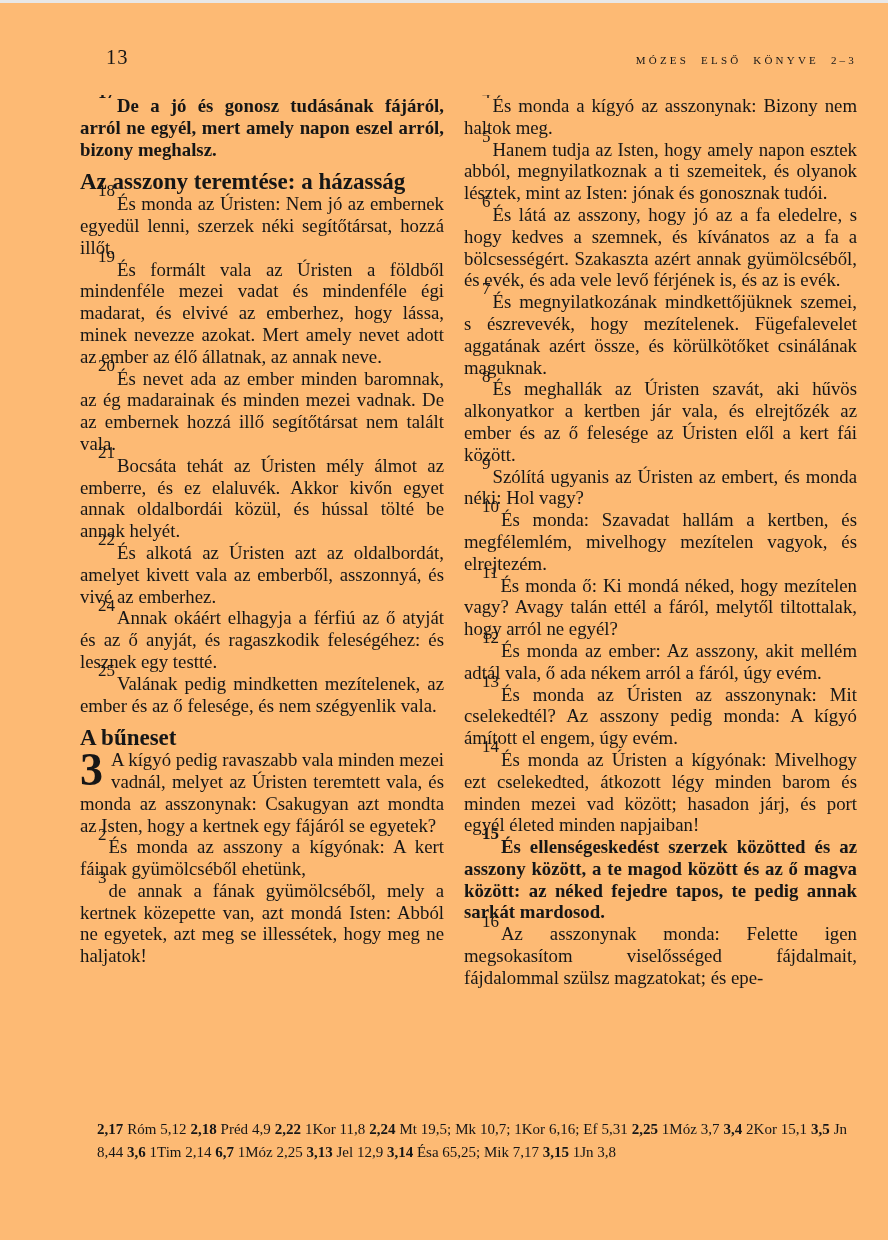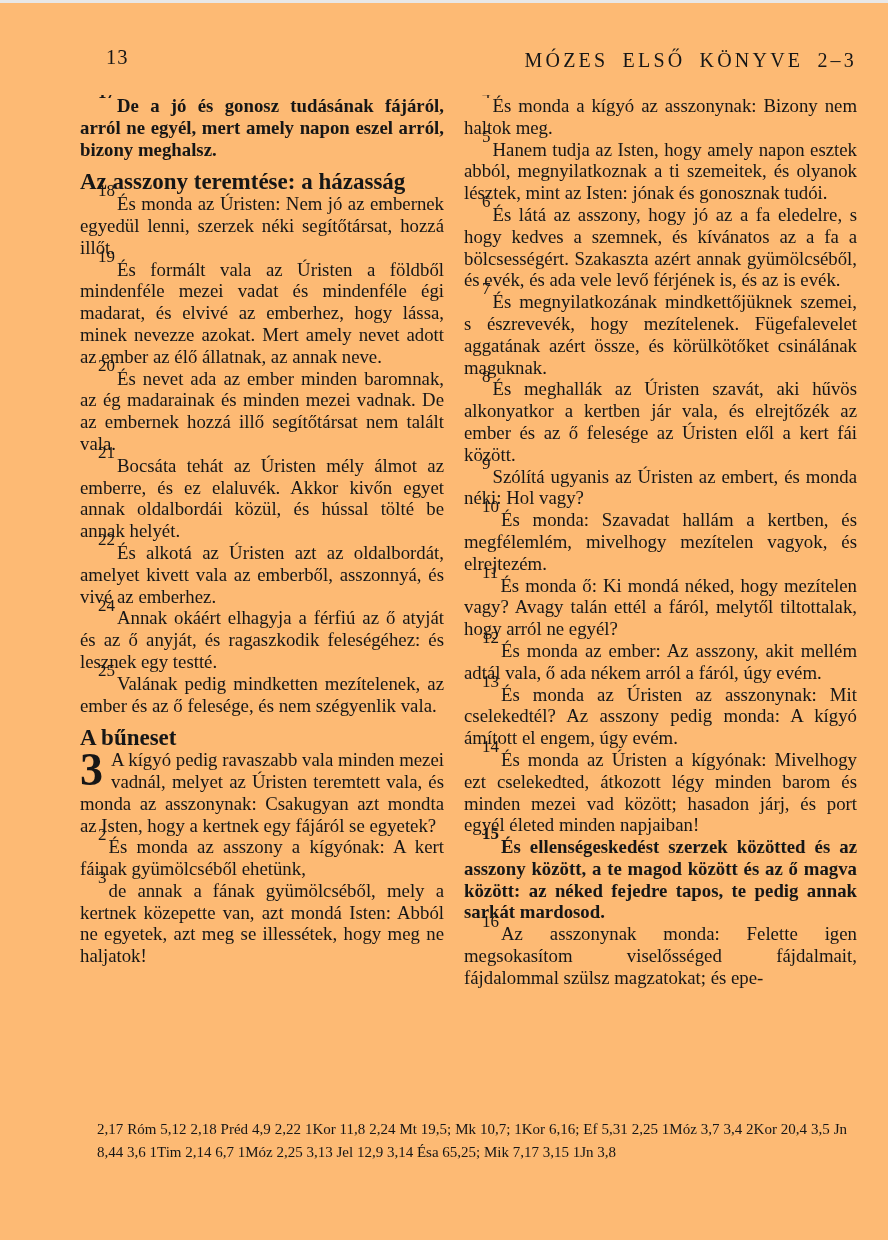--- a/index.html
+++ b/index.html
@@ -17,21 +17,21 @@
   
   .running-header{
     position:absolute;top:44px;left:80px;right:31px;height:26px;
   }
   .page-num{
     position:absolute;left:26px;top:0;
     font-size:20.5px;letter-spacing:1px;
   }
   .head-title{
     position:absolute;right:0;top:3px;
-    font-size:20px;letter-spacing:3.2px;word-spacing:6px;
+    font-size:11px;letter-spacing:3.2px;word-spacing:6px;
   }
   
   .columns{
     position:absolute;top:92px;left:80px;right:31px;height:1018px;
     display:flex;overflow:hidden;
     hyphens:auto;-webkit-hyphens:auto;
   }
   .col-left{width:364px;flex:0 0 364px;margin-right:20px;}
   .col-right{flex:1 1 auto;font-family:Liberation Serif, serif;}
   .verse{margin:0;text-indent:18px;text-align:justify;}
@@ -52,21 +52,21 @@
     float:left;
     font-size:46px;line-height:37px;font-weight:700;
     margin:2px 8px 0 0;
   }
   
   .footnotes{
     position:absolute;left:97px;top:1115px;width:750px;
     font-size:15px;line-height:22.5px;
     text-align:justify;
   }
-  .fref b{font-weight:400;}
+  .fref b{font-weight:700;}
 </style>
 </head>
 <body>
 
 <div class="page">
 
   <div class="running-header">
     <span class="page-num">13</span>
     <span class="head-title">MÓZES ELSŐ KÖNYVE 2–3</span>
   </div>
@@ -132,21 +132,21 @@
     </div>
 
   </div>
 
   <div class="footnotes">
     <span class="fref"><b>2,17</b> <span>Róm 5,12</span></span>
     <span class="fref"><b>2,18</b> <span>Préd 4,9</span></span>
     <span class="fref"><b>2,22</b> <span>1Kor 11,8</span></span>
     <span class="fref"><b>2,24</b> <span>Mt 19,5; Mk 10,7; 1Kor 6,16; Ef 5,31</span></span>
     <span class="fref"><b>2,25</b> <span>1Móz 3,7</span></span>
-    <span class="fref"><b>3,4</b> <span>2Kor 20,4</span></span>
+    <span class="fref"><b>3,4</b> <span>2Kor 15,1</span></span>
     <span class="fref"><b>3,5</b> <span>Jn 8,44</span></span>
     <span class="fref"><b>3,6</b> <span>1Tim 2,14</span></span>
     <span class="fref"><b>6,7</b> <span>1Móz 2,25</span></span>
     <span class="fref"><b>3,13</b> <span>Jel 12,9</span></span>
     <span class="fref"><b>3,14</b> <span>Ésa 65,25; Mik 7,17</span></span>
     <span class="fref"><b>3,15</b> <span>1Jn 3,8</span></span>
   </div>
 
 </div>
 

